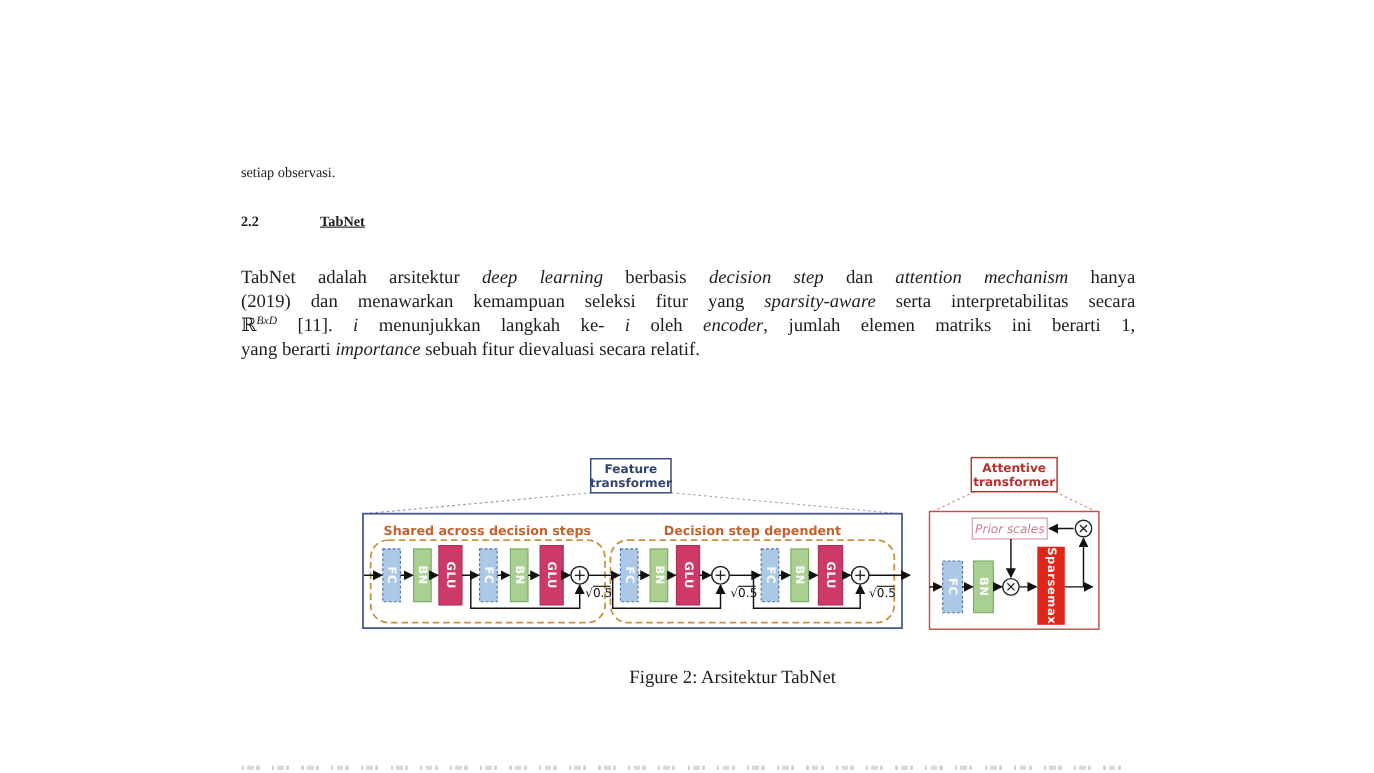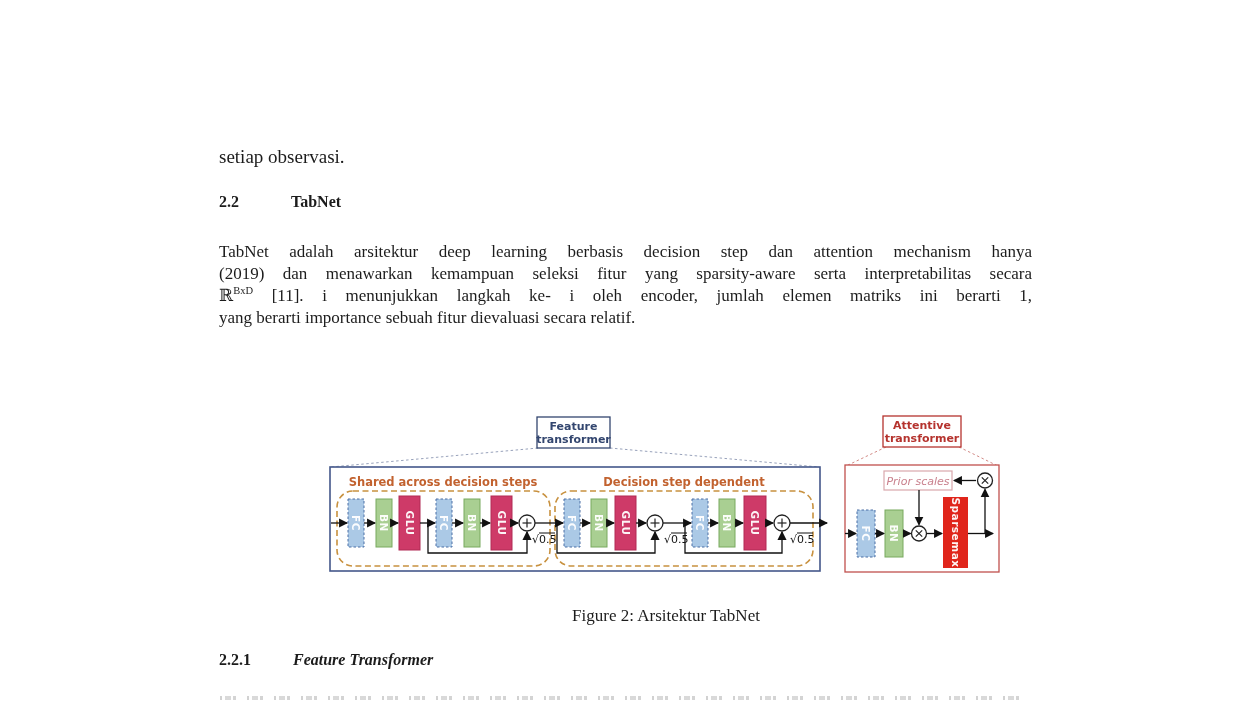--- a/index.html
+++ b/index.html
@@ -1,31 +1,31 @@
 <!DOCTYPE html>
 <html><head>
 <meta charset="utf-8">
 <style>
   html,body{margin:0;padding:0;background:#ffffff;}
   .page{position:relative;width:1249px;height:703px;background:#ffffff;overflow:hidden;
         font-family:"Liberation Serif","DejaVu Serif",serif;color:#1c1c1c;}
   .abs{position:absolute;}
-  .body-text{font-size:19px;line-height:22px;text-align:right;}
+  .body-text{font-size:13px;line-height:22px;text-align:right;}
   .intro{left:219px;top:146px;}
-  .heading{font-weight:bold;font-size:16px;}
+  .heading{font-weight:bold;font-size:13px;text-decoration:underline;}
   .h22{left:219px;top:193px;}
   .h221{left:219px;top:651px;}
   .sec-num{display:inline-block;width:72px;}
   .sec-num2{display:inline-block;width:74px;}
   .ital-title{font-style:italic;}
   .para{left:219px;top:241px;width:813px;}
   .para .pline{text-align:justify;text-align-last:justify;height:22px;overflow:visible;
                font-size:17px;line-height:22px;}
   .para .pline.last{text-align:left;text-align-last:left;}
-  .it{}
+  .it{font-style:italic;}
   .sup{vertical-align:super;font-size:0.62em;line-height:0;}
   .caption{left:320px;top:606px;width:692px;text-align:center;font-size:17px;}
   .figwrap{left:322px;top:408px;width:696px;height:172px;}
   .clipline{left:220px;top:696px;width:810px;height:4px;opacity:.45;
     background:
      repeating-linear-gradient(90deg,#9a9a9a 0 2px,transparent 2px 5px,#ababab 5px 11px,
        transparent 11px 13px,#9f9f9f 13px 16px,transparent 16px 27px);}
   
   svg{display:block;}
   .fig-sans{font-family:"DejaVu Sans","Liberation Sans",sans-serif;}
@@ -243,19 +243,16 @@
       <g>
         <circle class="node" cx="981" cy="480.5" r="7.5"></circle>
         <line class="nodeln" x1="977.8" y1="477.3" x2="984.2" y2="483.7"></line>
         <line class="nodeln" x1="977.8" y1="483.7" x2="984.2" y2="477.3"></line>
       </g>
     </svg>
   </div>
 
   <div class="abs caption">Figure 2: Arsitektur TabNet</div>
 
-  <div class="abs h221 heading">
-    <span class="sec-num2">2.2.1</span><span class="ital-title">Feature Transformer</span>
-  </div>
 
   <div class="abs clipline"></div>
 
 </div>
 
 </body></html>

